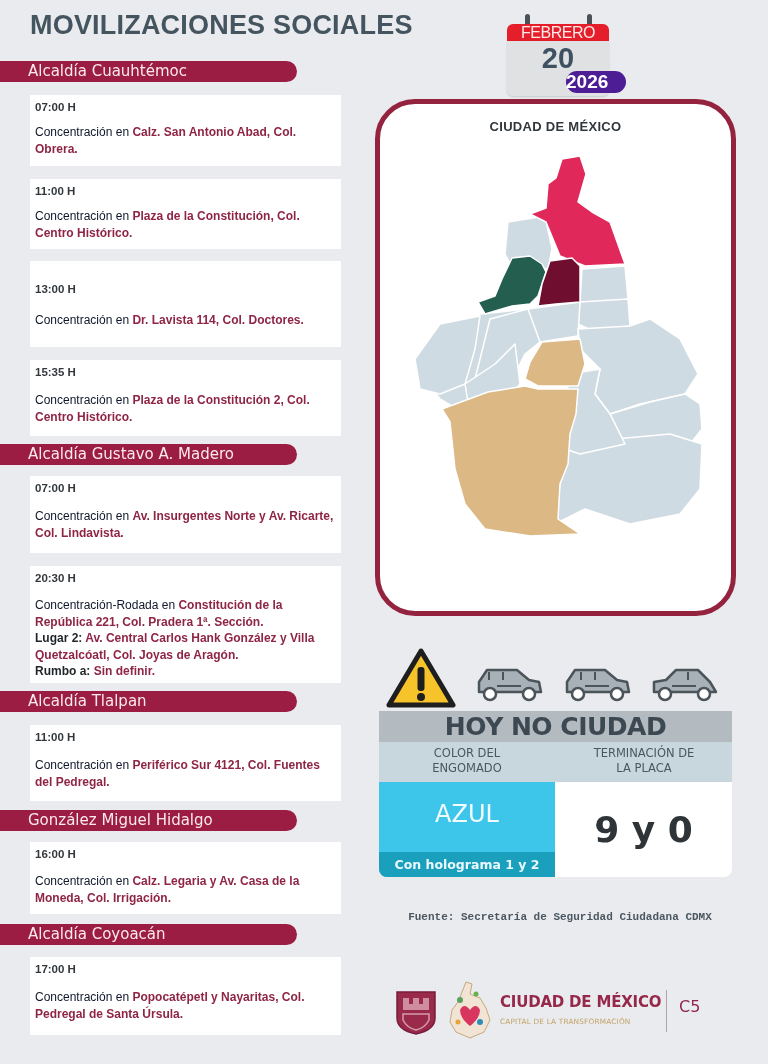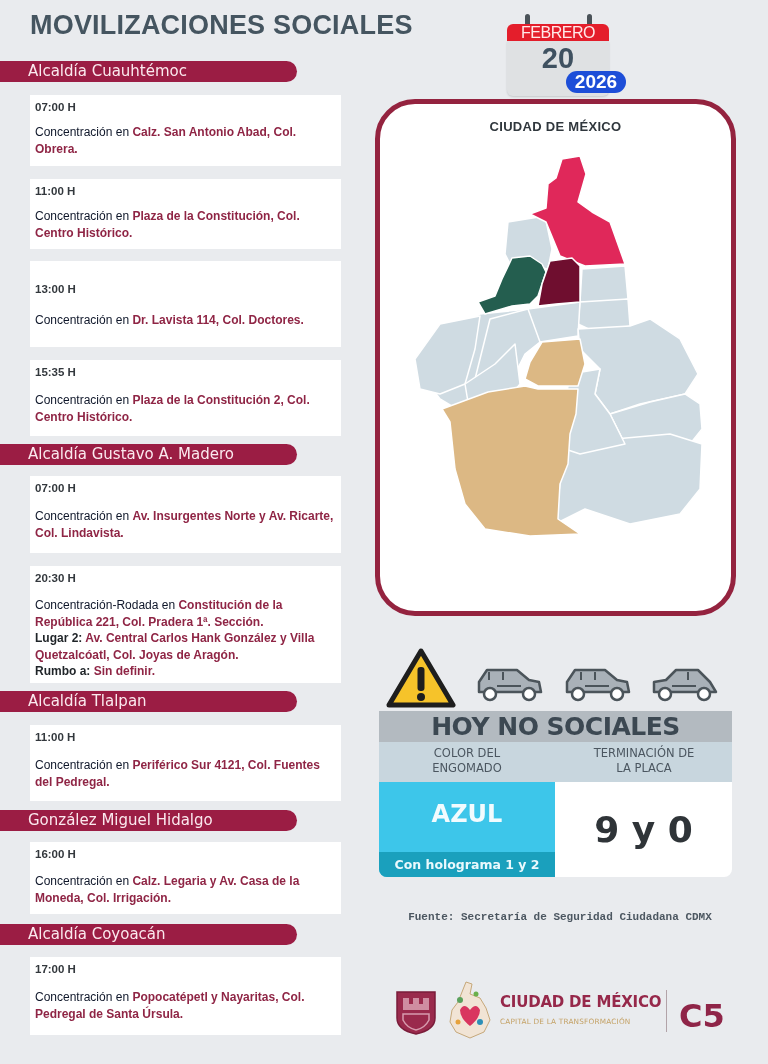--- a/index.html
+++ b/index.html
@@ -47,22 +47,22 @@
     font-family: "Liberation Sans", sans-serif; letter-spacing: -0.5px;
   }
   .cal .body {
     position: absolute; left: 2px; top: 27px; width: 102px; height: 55px;
     background: #dfe1e3; border-radius: 0 0 6px 6px;
     box-shadow: 0 1px 2px rgba(0,0,0,0.15);
   }
   .cal .day { position: absolute; left: 2px; width: 102px; top: 28px; text-align: center; font-size: 29px; font-weight: bold; color: #3f5160; }
   .cal .year {
     position: absolute; left: 61px; top: 57px; width: 60px; height: 22px;
-    background: #1d4ed8; border-radius: 11px; color: #fff;
-    font-size: 19px; font-weight: bold; text-align: center; line-height: 22px;
+    background: #4c1d95; border-radius: 11px; color: #fff;
+    font-size: 19px; font-weight: bold; text-align: left; line-height: 22px;
   }
 
   
   .map-panel {
     position: absolute; left: 375px; top: 99px; width: 361px; height: 517px;
     background: #fff; border: 5px solid #94233f; border-radius: 40px;
   }
   .map-title { position: absolute; left: 0; right: 0; top: 15px; text-align: center; font-size: 13px; font-weight: bold; color: #30373d; letter-spacing: 0.3px; }
   .map-svg { position: absolute; left: 0; top: 0; }
 
@@ -80,21 +80,21 @@
     background: #c8d6de;
   }
   .hnc-sub .col {
     position: absolute; top: 4px; width: 176px; text-align: center;
     font-family: "DejaVu Sans", sans-serif; font-weight: normal; font-size: 11.5px; line-height: 15px; color: #4b5660;
   }
   .hnc-color {
     position: absolute; left: 379px; top: 782px; width: 176px; height: 95px;
     background: #3dc6ea; border-radius: 0 0 0 8px; overflow: hidden;
   }
-  .hnc-color .name { position: absolute; left: 0; right: 0; top: 18px; text-align: center; color: #f2fbfe; font-family: "DejaVu Sans", sans-serif; font-weight: bold; font-size: 24px; }
+  .hnc-color .name { position: absolute; left: 0; right: 0; top: 18px; text-align: center; color: #f2fbfe; font-family: "DejaVu Sans", sans-serif; font-weight: normal; font-size: 24px; }
   .hnc-color .holo {
     position: absolute; left: 0; right: 0; bottom: 0; height: 25px;
     background: #1aa0bd; color: #eaf9fd; text-align: center;
     font-family: "DejaVu Sans", sans-serif; font-weight: bold; font-size: 12.5px; line-height: 25px;
   }
   .hnc-digits {
     position: absolute; left: 555px; top: 782px; width: 177px; height: 95px;
     background: #fff; border-radius: 0 0 8px 0;
     text-align: center; line-height: 95px;
     font-family: "DejaVu Sans", sans-serif; font-weight: bold; font-size: 36px; color: #2f3438;
@@ -103,21 +103,21 @@
     position: absolute; left: 393px; top: 911px; width: 334px; text-align: center;
     font-family: Liberation Mono, monospace; font-weight: bold; font-size: 11px; color: #4c5761;
   }
 
   
   .logo-shield { position: absolute; left: 395px; top: 990px; }
   .logo-cdmx-map { position: absolute; left: 446px; top: 980px; }
   .logo-text1 { position: absolute; left: 500px; top: 993px; font-family: "DejaVu Sans", sans-serif; font-weight: bold; font-size: 15px; color: #96284a; letter-spacing: -0.2px; }
   .logo-text2 { position: absolute; left: 500px; top: 1017px; font-family: "DejaVu Sans", sans-serif; font-size: 7.3px; color: #c4a266; letter-spacing: 0.2px; }
   .logo-divider { position: absolute; left: 666px; top: 990px; width: 1px; height: 42px; background: #b2a3a8; }
-  .logo-c5 { position: absolute; left: 679px; top: 997px; font-family: "DejaVu Sans", sans-serif; font-weight: bold; font-size: 32px; color: #8f2548; }
+  .logo-c5 { position: absolute; left: 679px; top: 997px; font-family: "DejaVu Sans", sans-serif; font-weight: normal; font-size: 16px; color: #8f2548; }
 </style>
 </head>
 <body>
 
 <div class="title">MOVILIZACIONES SOCIALES</div>
 
 <div class="cal">
   <div class="ring" style="left:20px"></div>
   <div class="ring" style="left:82px"></div>
   <div class="top">FEBRERO</div>
@@ -235,21 +235,21 @@
   <circle cx="54" cy="30" r="6" fill="#fff" stroke="#4b545a" stroke-width="2.5"></circle>
 </svg>
 <svg class="car" style="left:650px" width="70" height="40" viewBox="0 0 70 40">
   <path d="M4 28 L4 18 L16 16 L26 6 L48 6 L60 18 L66 28 Z" fill="#a9b1b8" stroke="#4b545a" stroke-width="2.5" stroke-linejoin="round"></path>
   <line x1="38" y1="8" x2="38" y2="16" stroke="#4b545a" stroke-width="2"></line>
   <line x1="22" y1="22" x2="46" y2="22" stroke="#4b545a" stroke-width="2"></line>
   <circle cx="15" cy="30" r="6" fill="#fff" stroke="#4b545a" stroke-width="2.5"></circle>
   <circle cx="54" cy="30" r="6" fill="#fff" stroke="#4b545a" stroke-width="2.5"></circle>
 </svg>
 
-<div class="hnc-bar">HOY NO SOCIALES</div>
+<div class="hnc-bar">HOY NO CIUDAD</div>
 <div class="hnc-sub">
   <div class="col" style="left:0">
     <span>COLOR DEL</span><br>
     <span>ENGOMADO</span>
   </div>
   <div class="col" style="left:177px">
     <span>TERMINACIÓN DE</span><br>
     <span>LA PLACA</span>
   </div>
 </div>

